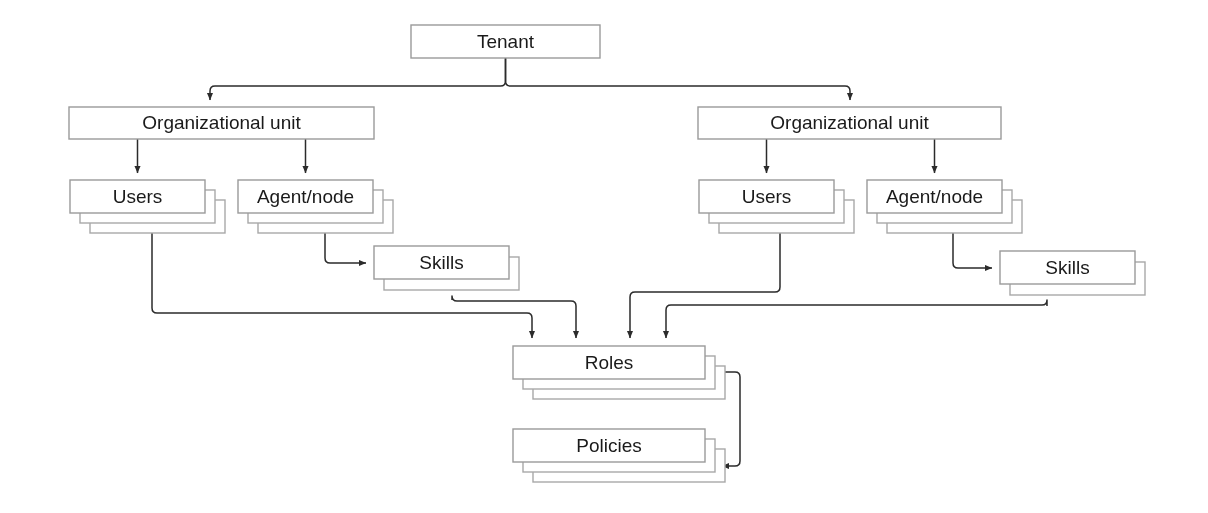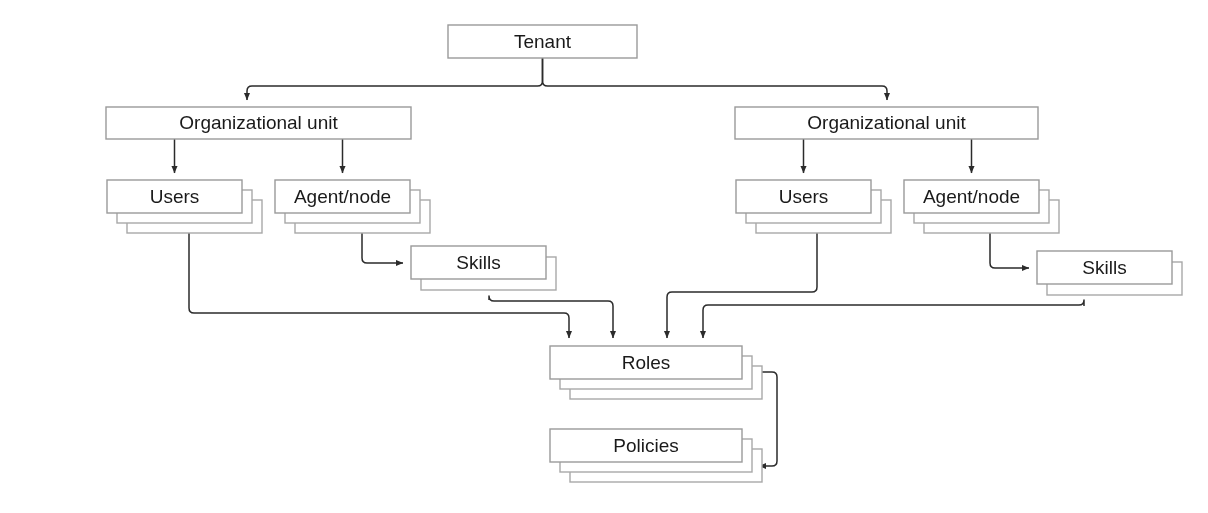--- a/index.html
+++ b/index.html
@@ -10,21 +10,20 @@
   body {
     width: 1208px;
     height: 513px;
     font-family: "Liberation Sans", sans-serif;
     overflow: hidden;
   }
   #diagram-root {
     position: relative;
     width: 1032px;
     height: 513px;
-    padding-left: 37px;
   }
   svg#diagram-svg {
     display: block;
     width: 1208px;
     height: 513px;
   }
   .node-rect {
     fill: #ffffff;
     stroke: #9a9a9a;
     stroke-width: 1.4;

